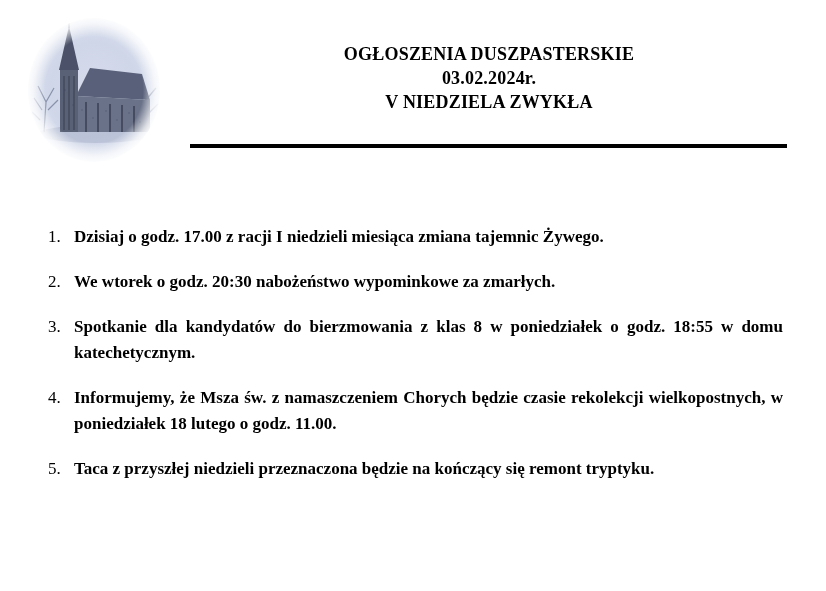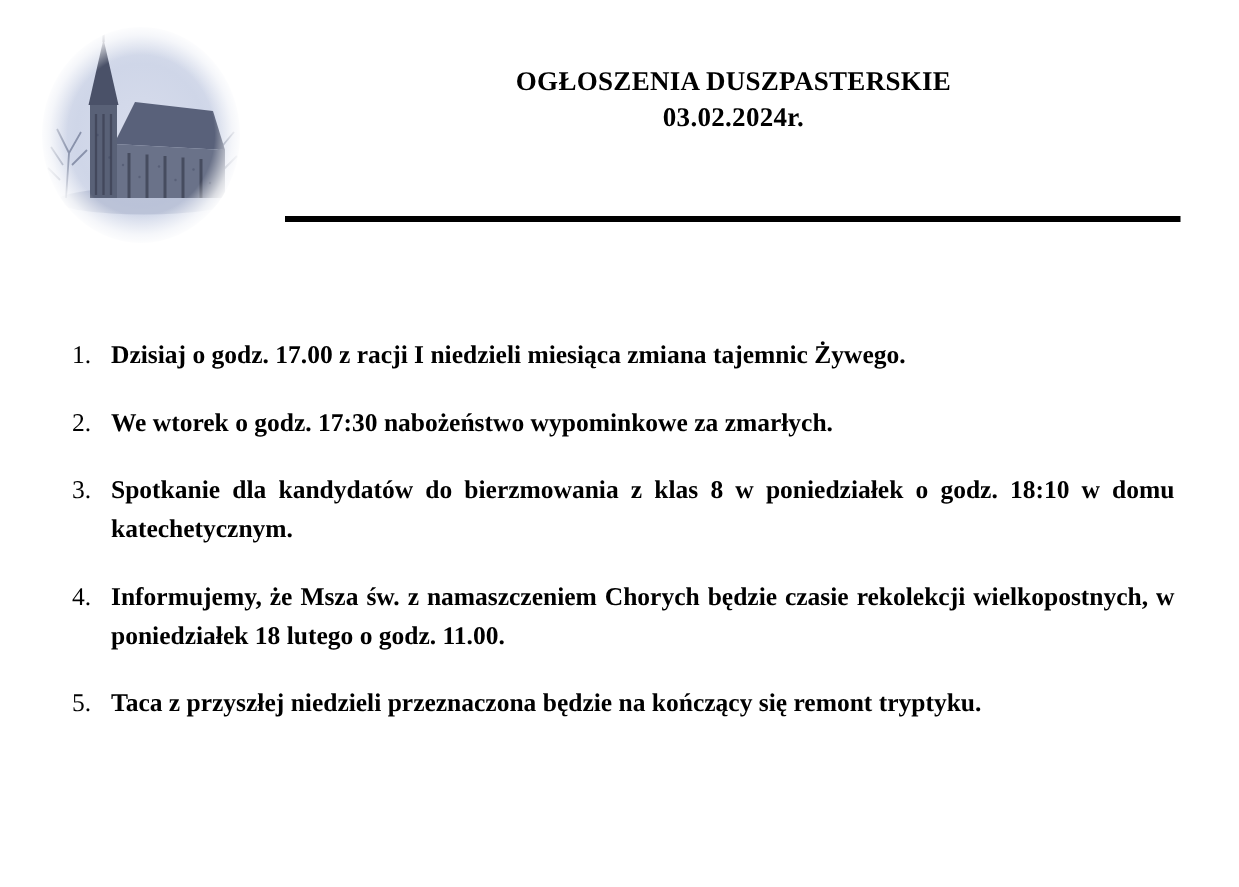--- a/index.html
+++ b/index.html
@@ -137,36 +137,37 @@
         </g>
       </g>
 
       <ellipse cx="76" cy="80" rx="68" ry="74" fill="url(#fade)"></ellipse>
     </svg>
   </div>
 
   <div class="header">
     <div>OGŁOSZENIA DUSZPASTERSKIE</div>
     <div>03.02.2024r.</div>
+    <div>V NIEDZIELA ZWYKŁA</div>
   </div>
 
   <div class="divider"></div>
 
   <div class="announcements">
     <div class="item">
       <span class="num">1.</span>
       <span class="txt">Dzisiaj o godz. 17.00 z racji I niedzieli miesiąca zmiana tajemnic Żywego.</span>
     </div>
     <div class="item">
       <span class="num">2.</span>
-      <span class="txt">We wtorek o godz. 17:30 nabożeństwo wypominkowe za zmarłych.</span>
+      <span class="txt">We wtorek o godz. 20:30 nabożeństwo wypominkowe za zmarłych.</span>
     </div>
     <div class="item">
       <span class="num">3.</span>
-      <span class="txt">Spotkanie dla kandydatów do bierzmowania z klas 8 w poniedziałek o godz. 18:10 w domu katechetycznym.</span>
+      <span class="txt">Spotkanie dla kandydatów do bierzmowania z klas 8 w poniedziałek o godz. 18:55 w domu katechetycznym.</span>
     </div>
     <div class="item">
       <span class="num">4.</span>
       <span class="txt">Informujemy, że Msza św. z namaszczeniem Chorych będzie czasie rekolekcji wielkopostnych, w poniedziałek 18 lutego o godz. 11.00.</span>
     </div>
     <div class="item">
       <span class="num">5.</span>
       <span class="txt">Taca z przyszłej niedzieli przeznaczona będzie na kończący się remont tryptyku.</span>
     </div>
   </div>

